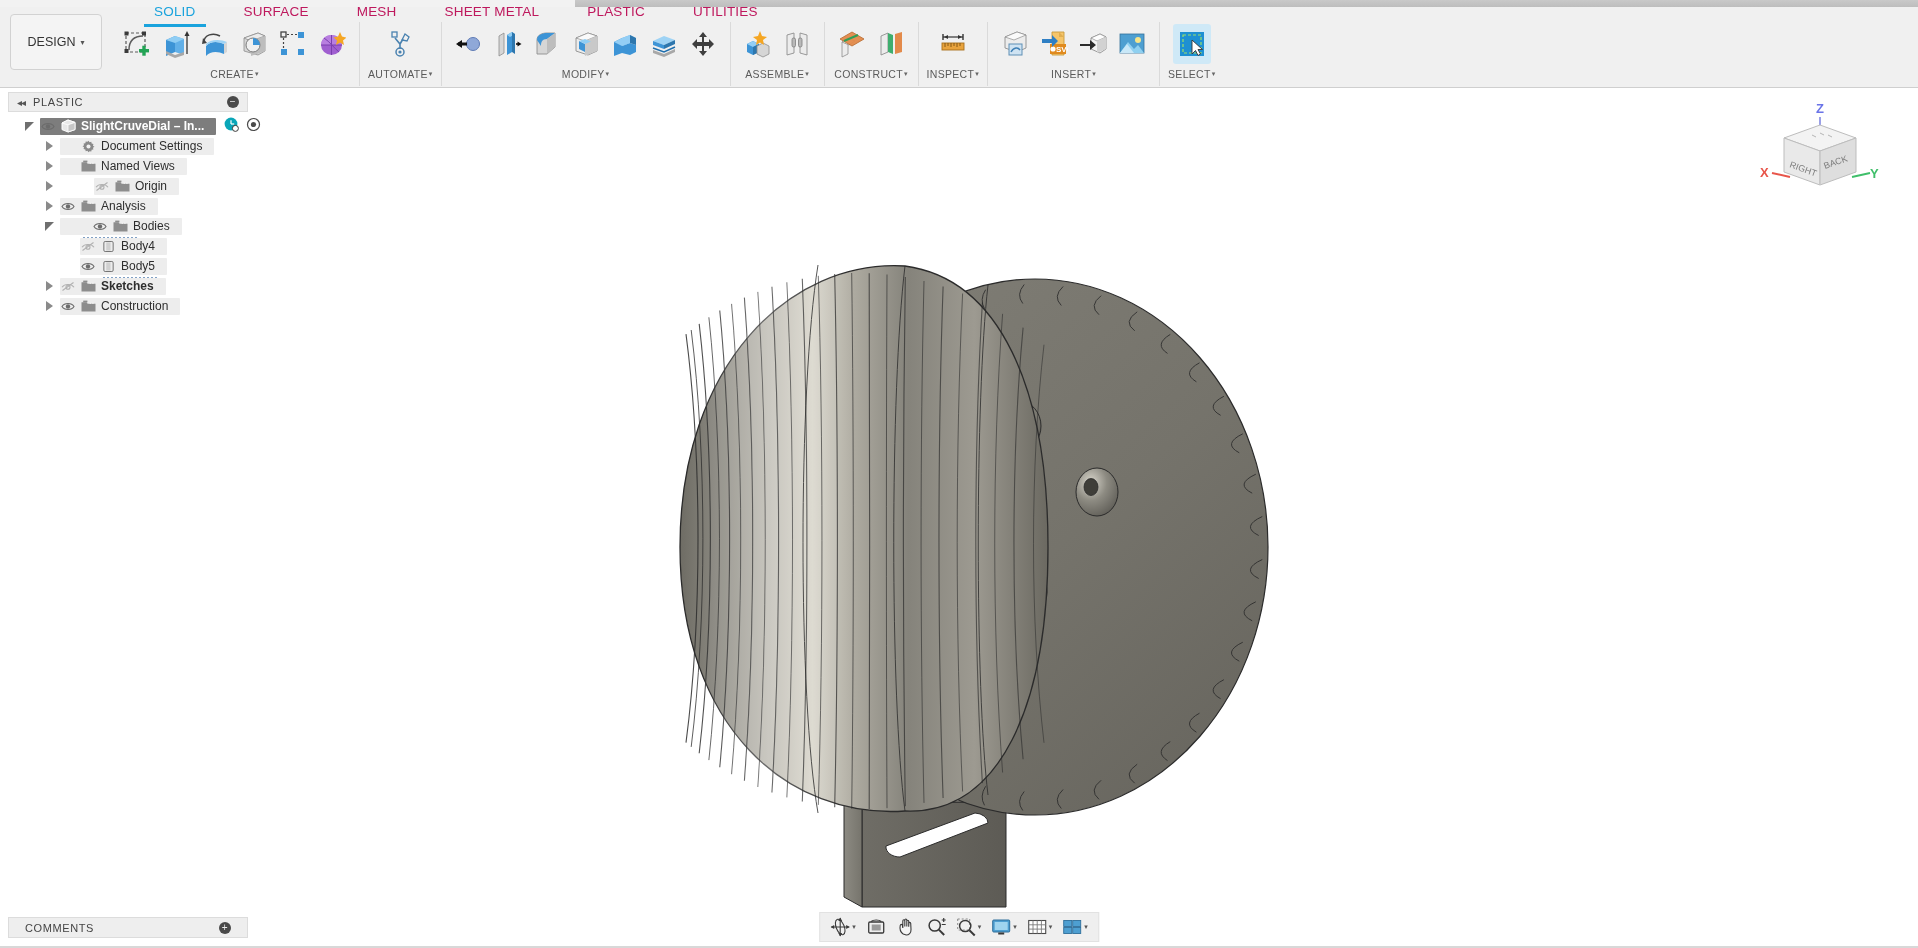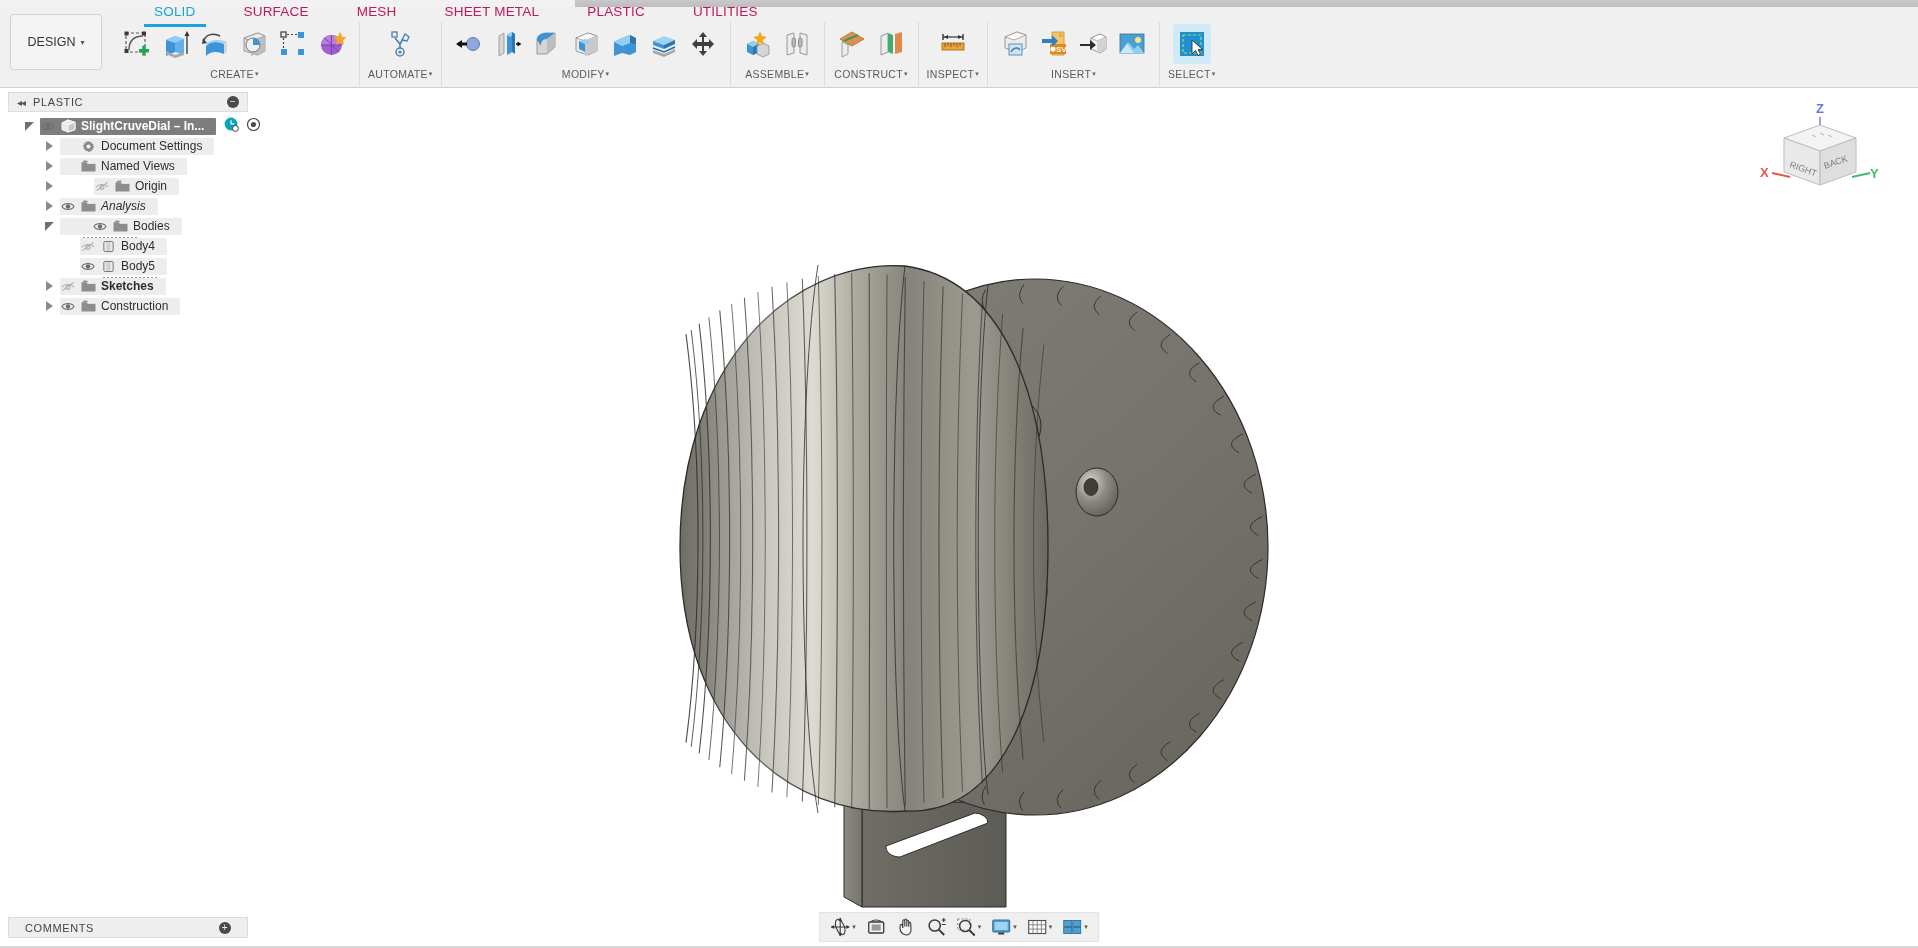--- a/index.html
+++ b/index.html
@@ -748,21 +748,21 @@
               <svg width="15" height="12" viewBox="0 0 15 12">
                 <path d="M0.5 2.2 h5 l1.2 1.6 h7.8 v7.6 h-14 Z" fill="#8d8d8d"></path>
                 <rect x="2.2" y="0.6" width="4.2" height="1.8" fill="#8d8d8d"></rect>
                 <rect x="8.6" y="2.4" width="1.4" height="1.4" fill="#f2f2f2"></rect>
                 <rect x="11.2" y="2.4" width="1.4" height="1.4" fill="#f2f2f2"></rect>
               </svg>
             </div>
             <span class="tlabel">Origin</span>
           </div>
         </div>
-        <div class="trow" style="padding-left: 34px; font-style: italic;">
+        <div class="trow" style="padding-left: 34px;">
           <div class="tw">
             <span class="arrow-closed"></span>
           </div>
           <div class="hit" style="position: relative;">
             <div class="eye">
               <svg width="14" height="11" viewBox="0 0 14 11">
                 <path d="M1 5.5 C3.5 1.5 10.5 1.5 13 5.5 C10.5 9.5 3.5 9.5 1 5.5 Z" fill="none" stroke="#6b6b6b" stroke-width="1.1"></path>
                 <circle cx="7" cy="5.5" r="2.2" fill="#6b6b6b"></circle>
               </svg>
             </div>

